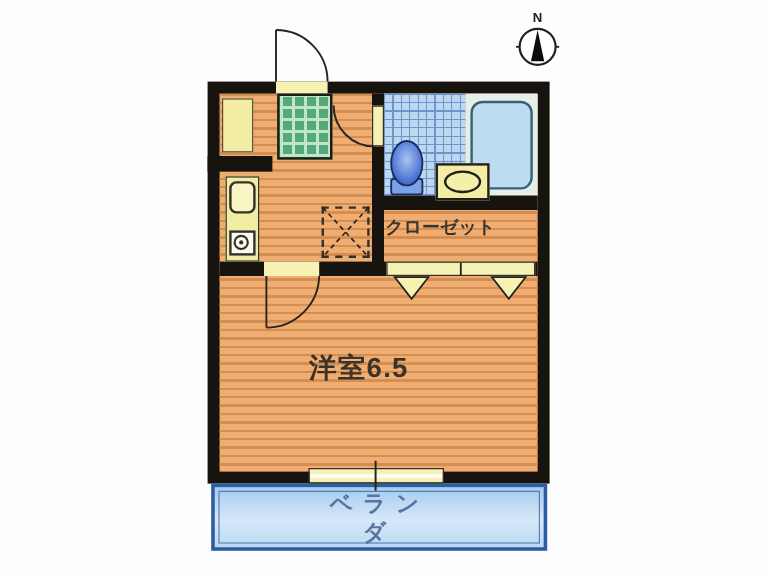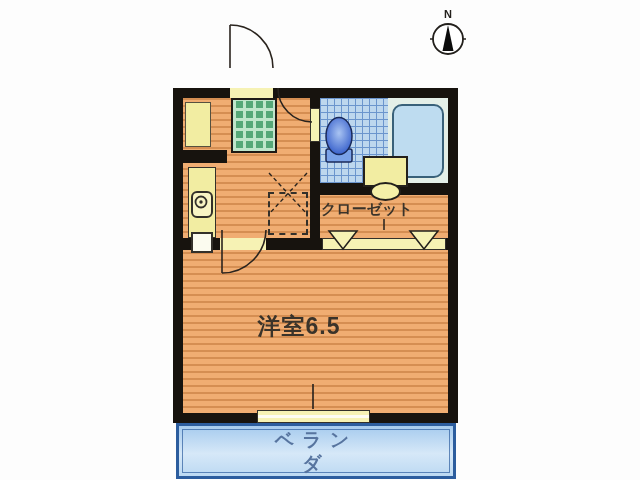--- a/index.html
+++ b/index.html
@@ -2,21 +2,21 @@
 <html style="--wall: #17130e; --floor-base: #f0ad72; --floor-stripe: #d58e52; --mat-base: #bfe6cb; --mat-grid: #55a878; --tile-base: #bdd7ee; --tile-line: #6b95cd; --bath-bg: #e4efe8; --tub-fill: #bedcf0; --tub-edge: #39617a; --fixture-fill: #f2eda2; --door-strip: #f6f2b4; --toilet-dark: #2d57c8; --toilet-light: #a9c4f2; --toilet-tank: #7aa2e8; --balcony-border: #2c5d9e; --balcony-text: #57749f; --label-text: #3a332a; --line: #2a241e;"><head>
 <meta charset="utf-8">
 <style>
   * { box-sizing: border-box; margin: 0; padding: 0; }
   html,body { background:#ffffff; }
   #stage {
     position: relative; width: 640px; height: 480px;
     background: #fdfdfd; overflow: hidden;
     font-family: "Liberation Sans", sans-serif;
   }
-  .abs { position: absolute; margin-top: 20px; }
+  .abs { position: absolute; }
   .wall { background: var(--wall); }
   .wood {
     background-color: var(--floor-base);
     background-image: repeating-linear-gradient(180deg, var(--floor-stripe) 0 2px, transparent 2px 7px);
   }
   .tiles {
     background-color: var(--tile-base);
     background-image:
       repeating-linear-gradient(0deg,  var(--tile-line) 0 1px, transparent 1px 7px),
       repeating-linear-gradient(90deg, var(--tile-line) 0 1px, transparent 1px 7px);
@@ -35,21 +35,20 @@
   }
   #overlay { position:absolute; left:0; top:0; pointer-events:none; }
   .arc { fill: none; stroke: var(--line); stroke-width: 1.6; }
   .dash { stroke: var(--line); stroke-width: 1.4; stroke-dasharray: 4 3; fill: none; }
   .fold { fill: var(--door-strip); stroke: #23201c; stroke-width: 1.5; }
   .toilet-stop-light { stop-color: var(--toilet-light); }
   .toilet-stop-dark  { stop-color: var(--toilet-dark); }
   .balcony-box {
     background: linear-gradient(180deg, #a6cbee 0%, #d6e8f8 55%, #bcd9f2 100%);
     border: 3px solid var(--balcony-border);
-    font-family: Liberation Mono, monospace;
   }
   .balcony-inner { position:absolute; inset:3px; border:1px solid rgba(44,93,158,0.7); }
   .balcony-text {
     position:absolute; left:50%; top:3px; transform:translateX(-50%);
     width:84px; text-align:center; font-weight:bold; font-size:19px;
     letter-spacing:8px; line-height:24px; color: var(--balcony-text);
   }
 </style>
 </head>
 <body>

